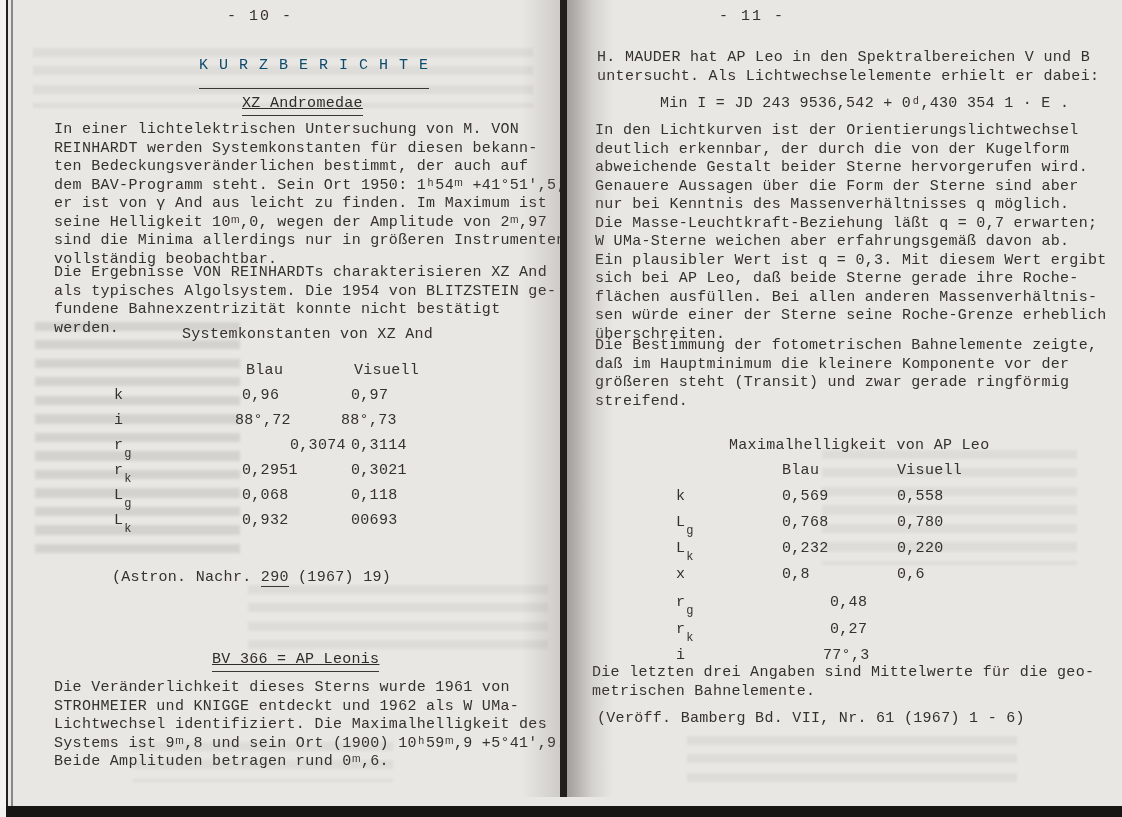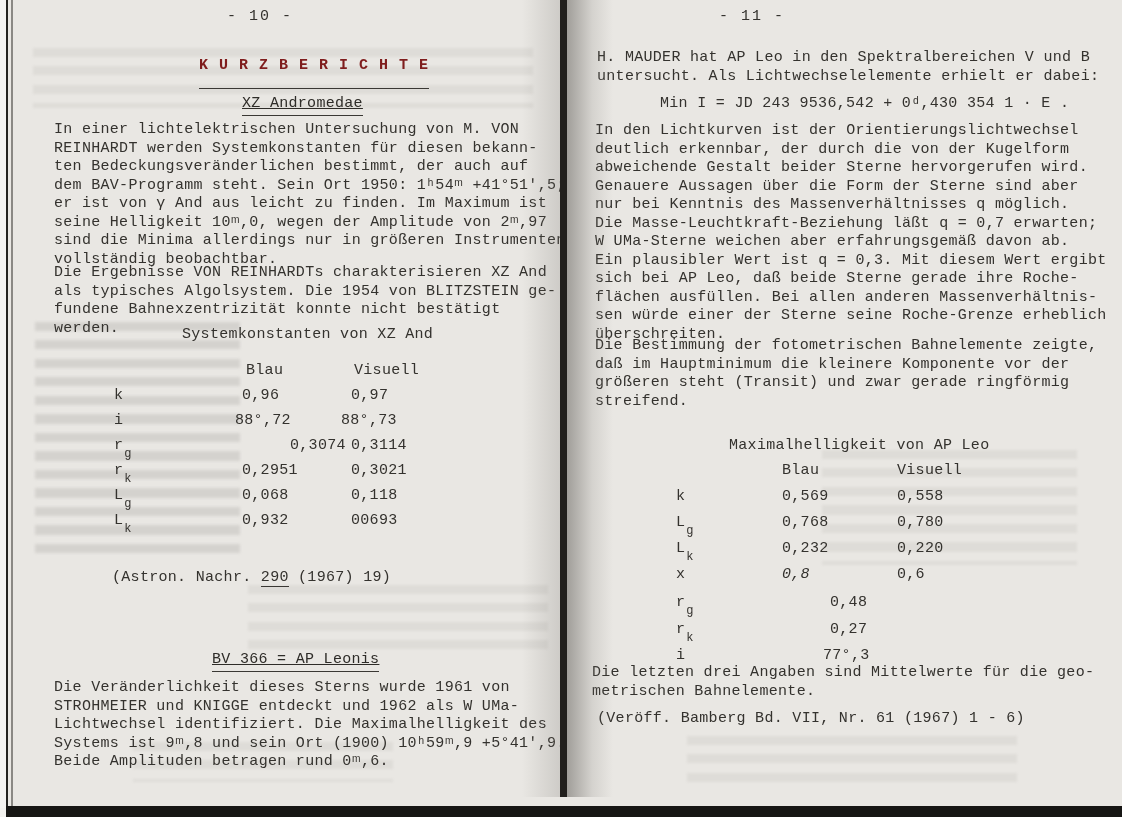--- a/index.html
+++ b/index.html
@@ -15,21 +15,21 @@
   .gutter-line{position:absolute;top:0;bottom:11px;left:560px;width:7px;background:#211f1c;}
   .gutter-shadow-r{position:absolute;top:0;bottom:11px;left:567px;width:46px;
       background:linear-gradient(to right,rgba(88,85,80,0.50),rgba(120,117,112,0.18) 55%,rgba(0,0,0,0));}
   .gutter-shadow-l{position:absolute;top:0;bottom:11px;left:522px;width:38px;
       background:linear-gradient(to left,rgba(110,107,102,0.22),rgba(0,0,0,0));}
   .page{position:absolute;top:0;bottom:0;}
   #page-left{left:13px;width:547px;}
   #page-right{left:567px;width:555px;border-radius:28px;}
   .abs{position:absolute;}
   .pageno{letter-spacing:2px;}
-  .headline{letter-spacing:1px;border-bottom:1.6px solid #3a3834;padding-bottom:12px;font-weight:bold;color:#7f1d1d;}
+  .headline{letter-spacing:1px;border-bottom:1.6px solid #3a3834;padding-bottom:12px;font-weight:normal;color:#0c4a6e;}
   .subhead{border-bottom:1.6px solid #3a3834;padding-bottom:1px;color:#2e2c28;text-decoration:underline;}
   .para{white-space:pre-line;}
   .trow{position:absolute;left:0;width:100%;height:22px;}
   .trow .sym{position:absolute;}
   .trow sub{font-size:12px;position:relative;top:4px;left:1px;}
   .vol{border-bottom:1.5px solid #3a3834;}
   
   .bleed{position:absolute;opacity:0.55;filter:blur(1.6px);pointer-events:none;
       background:repeating-linear-gradient(180deg,
         rgba(125,122,116,0.34) 0px, rgba(125,122,116,0.34) 9px,
@@ -160,21 +160,21 @@
         <span class="sym" style="left:215px;">0,768</span>
         <span class="sym" style="left:330px;">0,780</span>
       </div>
       <div class="trow" style="top:540px;">
         <span class="sym" style="left:109px;"><span>L</span><sub>k</sub></span>
         <span class="sym" style="left:215px;">0,232</span>
         <span class="sym" style="left:330px;">0,220</span>
       </div>
       <div class="trow" style="top:566px;">
         <span class="sym" style="left:109px;"><span>x</span><sub></sub></span>
-        <span class="sym" style="left:215px;font-style:italic;">0,8</span>
+        <span class="sym" style="left:215px;">0,8</span>
         <span class="sym" style="left:330px;">0,6</span>
       </div>
 
       <div class="trow" style="top:594px;">
         <span class="sym" style="left:109px;"><span>r</span><sub>g</sub></span>
         <span class="sym" style="left:263px;">0,48</span>
       </div>
       <div class="trow" style="top:621px;">
         <span class="sym" style="left:109px;"><span>r</span><sub>k</sub></span>
         <span class="sym" style="left:263px;">0,27</span>

